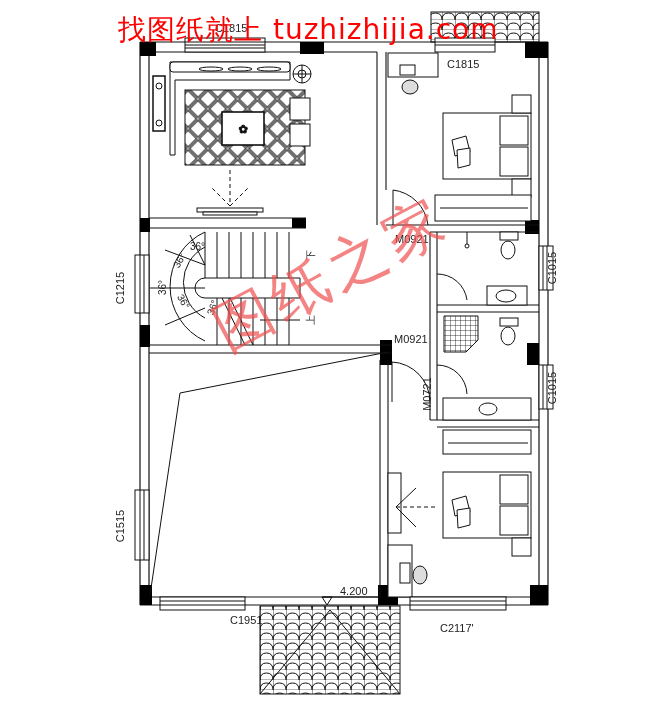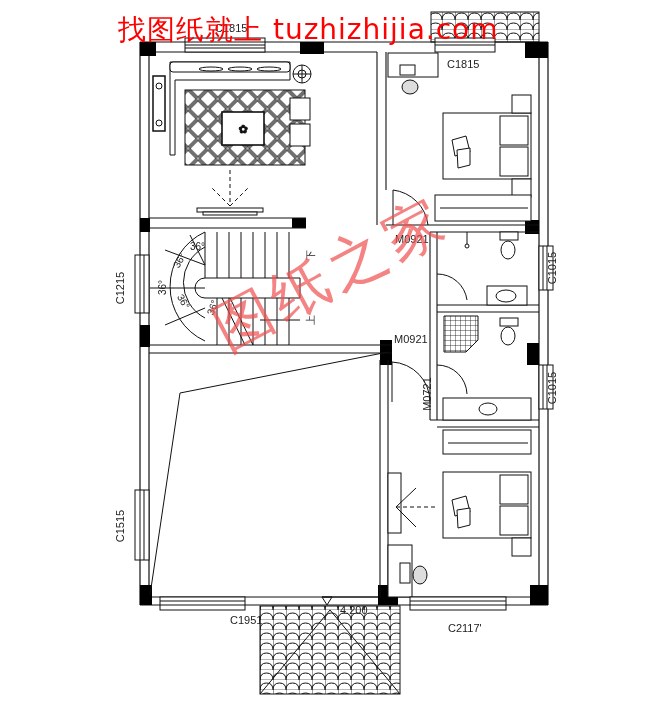--- a/index.html
+++ b/index.html
@@ -268,30 +268,30 @@
   </g>
 </svg>
 
 <div class="lbl" style="left:447px;top:58px;">C1815</div>
 <div class="lbl" style="left:215px;top:22px;">C1815</div>
 <div class="vlbl" style="left:104px;top:282px;">C1215</div>
 <div class="vlbl" style="left:104px;top:520px;">C1515</div>
 <div class="vlbl" style="left:536px;top:262px;">C1015</div>
 <div class="vlbl" style="left:536px;top:382px;">C1015</div>
 <div class="lbl" style="left:190px;top:614px;margin-left:40px;">C1951</div>
-<div class="lbl" style="left:440px;top:622px;margin-left:8px;">C2117'</div>
+<div class="lbl" style="left:440px;top:622px;">C2117'</div>
 
 <div class="lbl" style="left:395px;top:233px;">M0921</div>
 <div class="lbl" style="left:394px;top:333px;">M0921</div>
 <div class="vlbl" style="left:410px;top:388px;">M0721</div>
 
 <div class="lbl" style="left:190px;top:241px;font-size:10px;">36°</div>
 <div class="lbl" style="left:172px;top:255px;font-size:10px;transform:rotate(-60deg);">36°</div>
 <div class="lbl" style="left:155px;top:282px;font-size:10px;transform:rotate(-90deg);">36°</div>
 <div class="lbl" style="left:176px;top:296px;font-size:10px;transform:rotate(60deg);">36°</div>
 <div class="lbl" style="left:205px;top:302px;font-size:10px;transform:rotate(-70deg);">36°</div>
 <div class="lbl" style="left:306px;top:248px;font-size:10px;transform:rotate(-90deg);">下</div>
 <div class="lbl" style="left:306px;top:313px;font-size:10px;transform:rotate(-90deg);">上</div>
 
-<div class="lbl" style="left:340px;top:604px;">4.200</div>
+<div class="lbl" style="left:340px;top:585px;">4.200</div>
 
 <div class="wm-top">找图纸就上 tuzhizhijia.com</div>
 <div class="wm-diag">图纸之家</div>
 
 </body></html>

